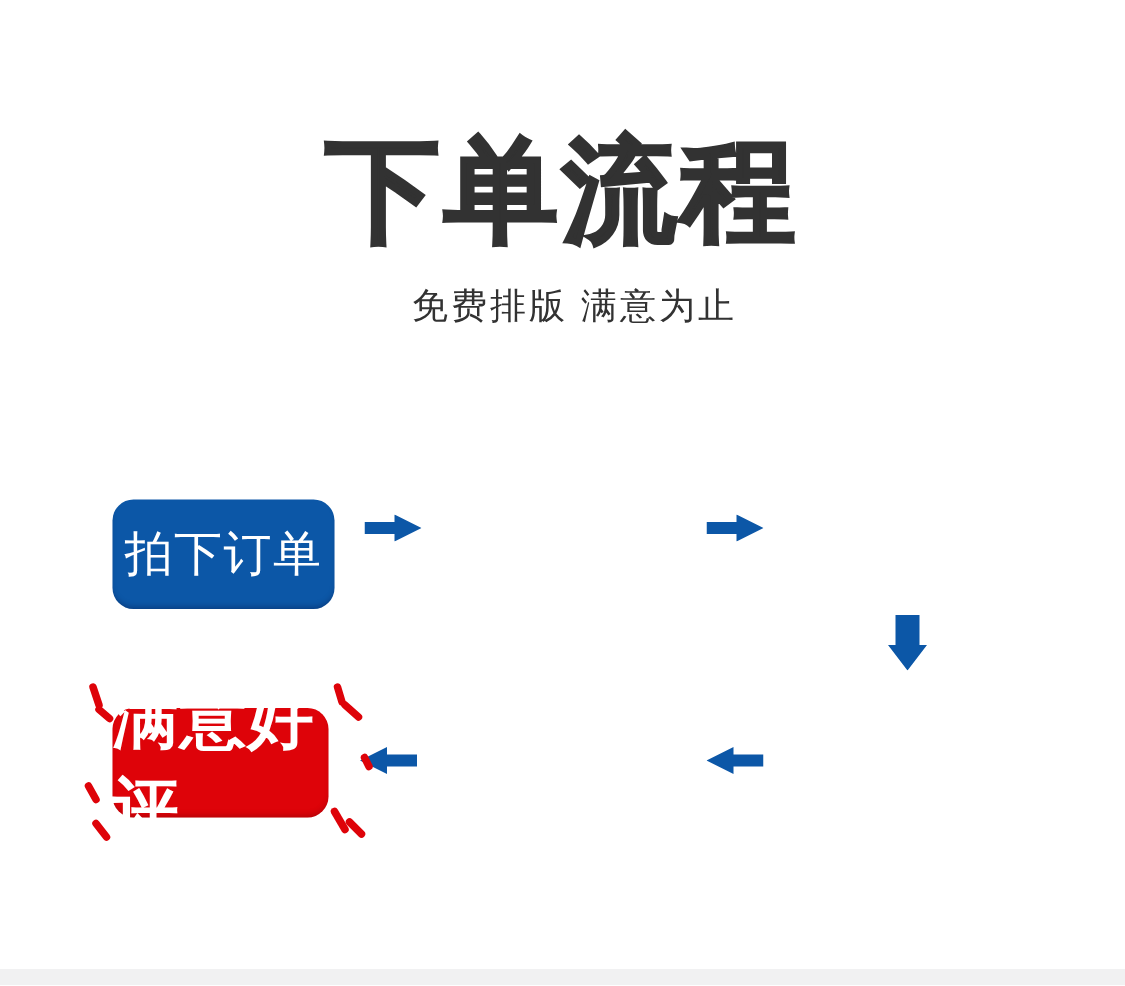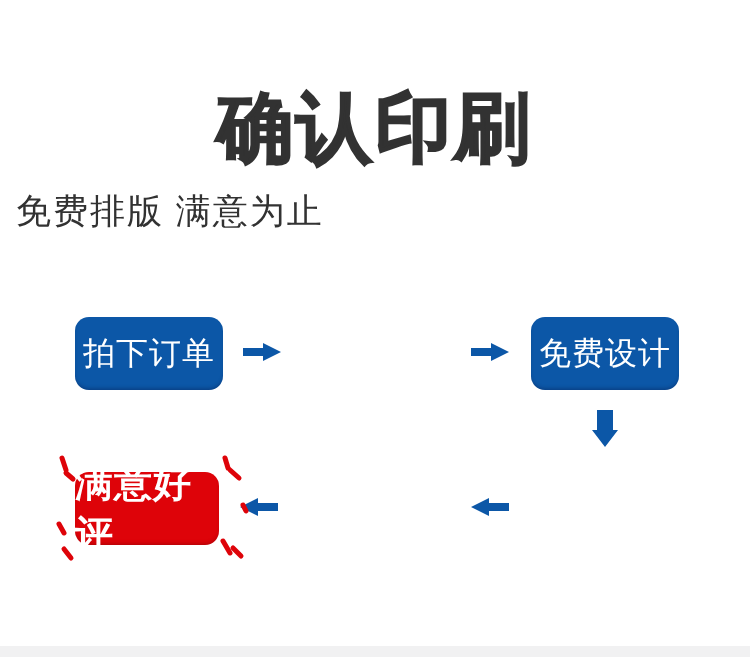--- a/index.html
+++ b/index.html
@@ -21,83 +21,80 @@
     position:absolute;left:0;right:0;top:90px;
     text-align:center;
     font-size:76px;line-height:1;
     font-weight:900;
     letter-spacing:3px;
     color:var(--text);
     -webkit-text-stroke:2px var(--text);
   }
   .subtitle{
     position:absolute;left:16px;right:0;top:192px;
-    text-align:left;
-    font-size:35px;line-height:1.1;
+    text-align:center;
+    font-size:24px;line-height:1.1;
     font-weight:400;
     letter-spacing:2px;
     color:var(--text);
   }
   .box{
     position:absolute;
     width:148px;height:73px;
     border-radius:14px;
     background:var(--blue);
     color:var(--boxtext);
     display:flex;align-items:center;justify-content:center;
     font-size:32px;
     letter-spacing:1px;
     box-shadow:inset 0 -3px 4px -2px rgba(0,0,40,.35);
   }
   .box.red{
     width:144px;
     background:var(--red);
     font-weight:bold;
-    font-size:38px;
+    font-size:44px;
     box-shadow:inset 0 -3px 4px -2px rgba(60,0,0,.3);
   }
-  .row1{top:317px}
+  .row1{top:333px}
   .row2{top:472px}
   .c1{left:75px}
   .c2{left:303px}
   .c3{left:531px}
   .arrow{position:absolute;display:block}
   .arrow polygon{fill:var(--blue)}
   .burst{position:absolute;left:50px;top:445px;}
   .burst line{stroke:var(--red);stroke-width:5;stroke-linecap:round;}
   .footer-bar{
     position:absolute;left:0;top:646px;
     width:750px;height:11px;
     background:var(--footer);
   }
 </style>
 </head>
 <body>
 
 <div class="canvas">
 
-  <div class="title">确认印刷</div>
+  <div class="title">下单流程</div>
   <div class="subtitle">免费排版 满意为止</div>
 
   <div class="box row1 c1">
     <span>拍下订单</span>
   </div>
 
   <svg class="arrow" style="left:243px;top:343px" width="38" height="18" viewBox="0 0 38 18">
     <polygon points="0,5 20,5 20,0 38,9 20,18 20,13 0,13"></polygon>
   </svg>
 
 
   <svg class="arrow" style="left:471px;top:343px" width="38" height="18" viewBox="0 0 38 18">
     <polygon points="0,5 20,5 20,0 38,9 20,18 20,13 0,13"></polygon>
   </svg>
 
-  <div class="box row1 c3">
-    <span>免费设计</span>
-  </div>
 
   <svg class="arrow" style="left:592px;top:410px" width="26" height="37" viewBox="0 0 26 37">
     <polygon points="5,0 21,0 21,20 26,20 13,37 0,20 5,20"></polygon>
   </svg>
 
 
   <svg class="arrow" style="left:471px;top:498px" width="38" height="18" viewBox="0 0 38 18">
     <polygon points="38,5 18,5 18,0 0,9 18,18 18,13 38,13"></polygon>
   </svg>
 

